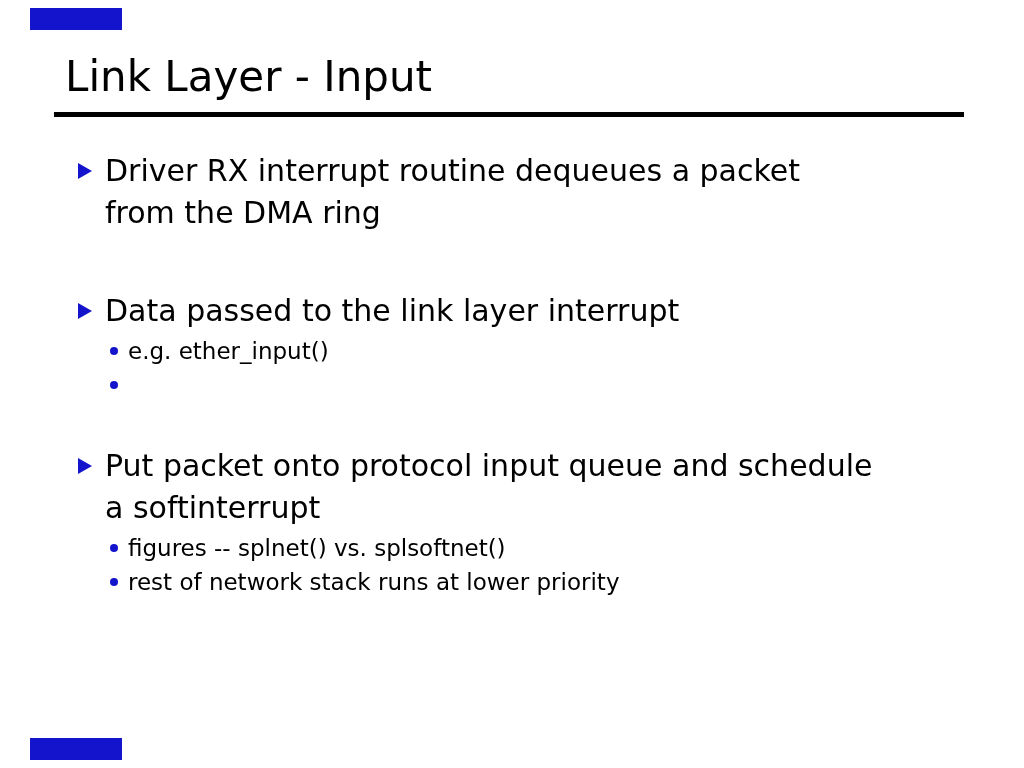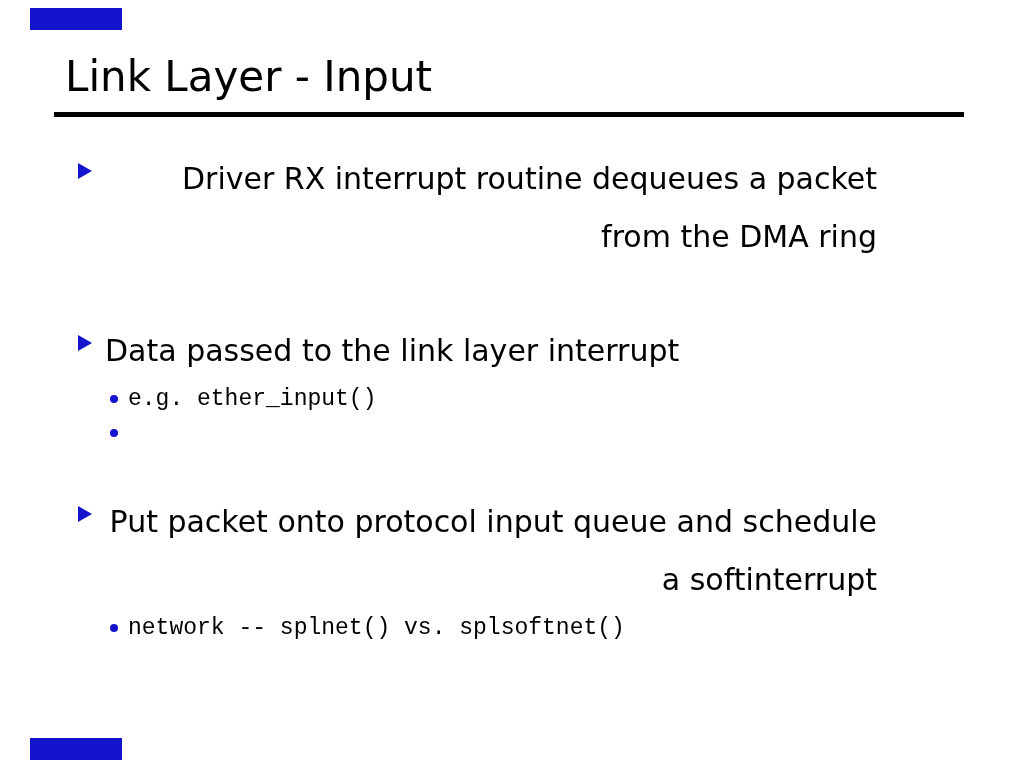--- a/index.html
+++ b/index.html
@@ -64,33 +64,31 @@
     width: 0;
     height: 0;
     border-top: 8px solid transparent;
     border-bottom: 8px solid transparent;
     border-left: 14px solid var(--accent, #1414cc);
     margin-top: 13px;
     margin-right: 13px;
   }
   .btext {
     font-size: 30px;
-    line-height: 58px;
+    line-height: 42px;
     max-width: 772px;
-    text-align: right;
   }
 
   .sub-list {
     margin-left: 32px;
     margin-top: 2px;
   }
   .sub-line {
     display: flex;
     align-items: flex-start;
-    font-family: Liberation Mono, monospace;
   }
   .dot {
     flex: 0 0 auto;
     width: 8px;
     height: 8px;
     border-radius: 50%;
     background: var(--accent, #1414cc);
     margin-top: 13px;
     margin-right: 10px;
   }
@@ -136,19 +134,23 @@
     </div>
 
     <div class="bullet-group">
       <div class="bullet-line">
         <span class="tri"></span>
         <span class="btext">Put packet onto protocol input queue and schedule a softinterrupt</span>
       </div>
       <div class="sub-list">
         <div class="sub-line">
           <span class="dot"></span>
-          <span class="stext">network -- splnet() vs. splsoftnet()</span>
+          <span class="stext">figures -- splnet() vs. splsoftnet()</span>
+        </div>
+        <div class="sub-line">
+          <span class="dot"></span>
+          <span class="stext">rest of network stack runs at lower priority</span>
         </div>
       </div>
     </div>
 
   </div>
 </div>
 
 </body></html>

